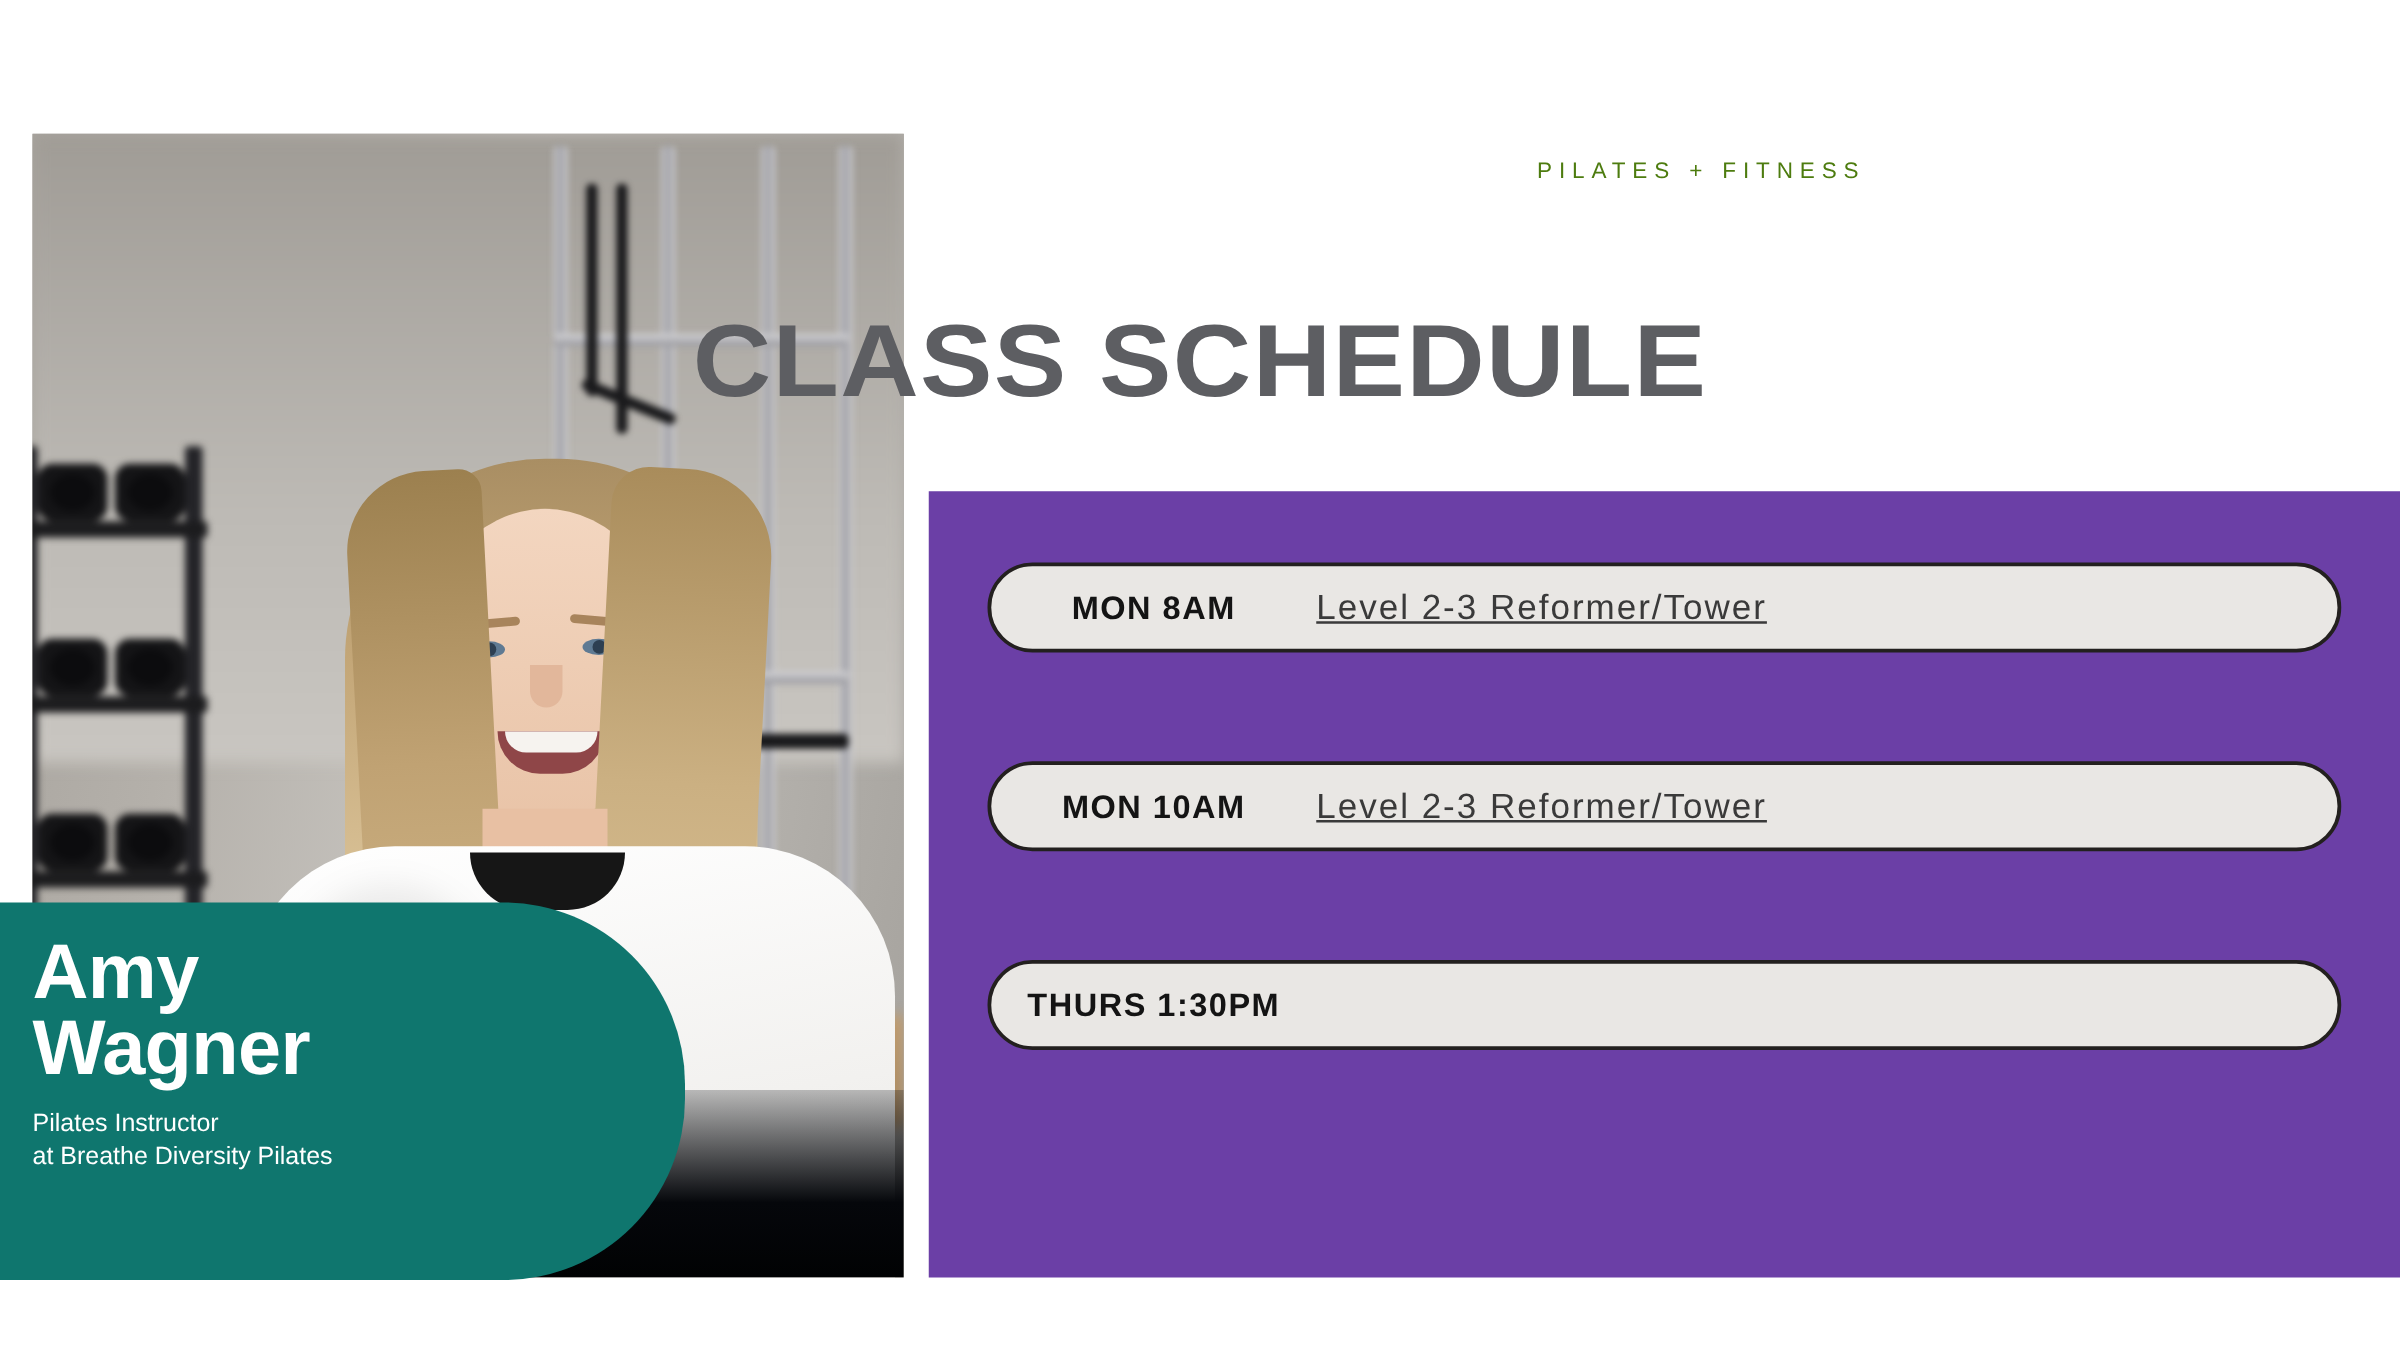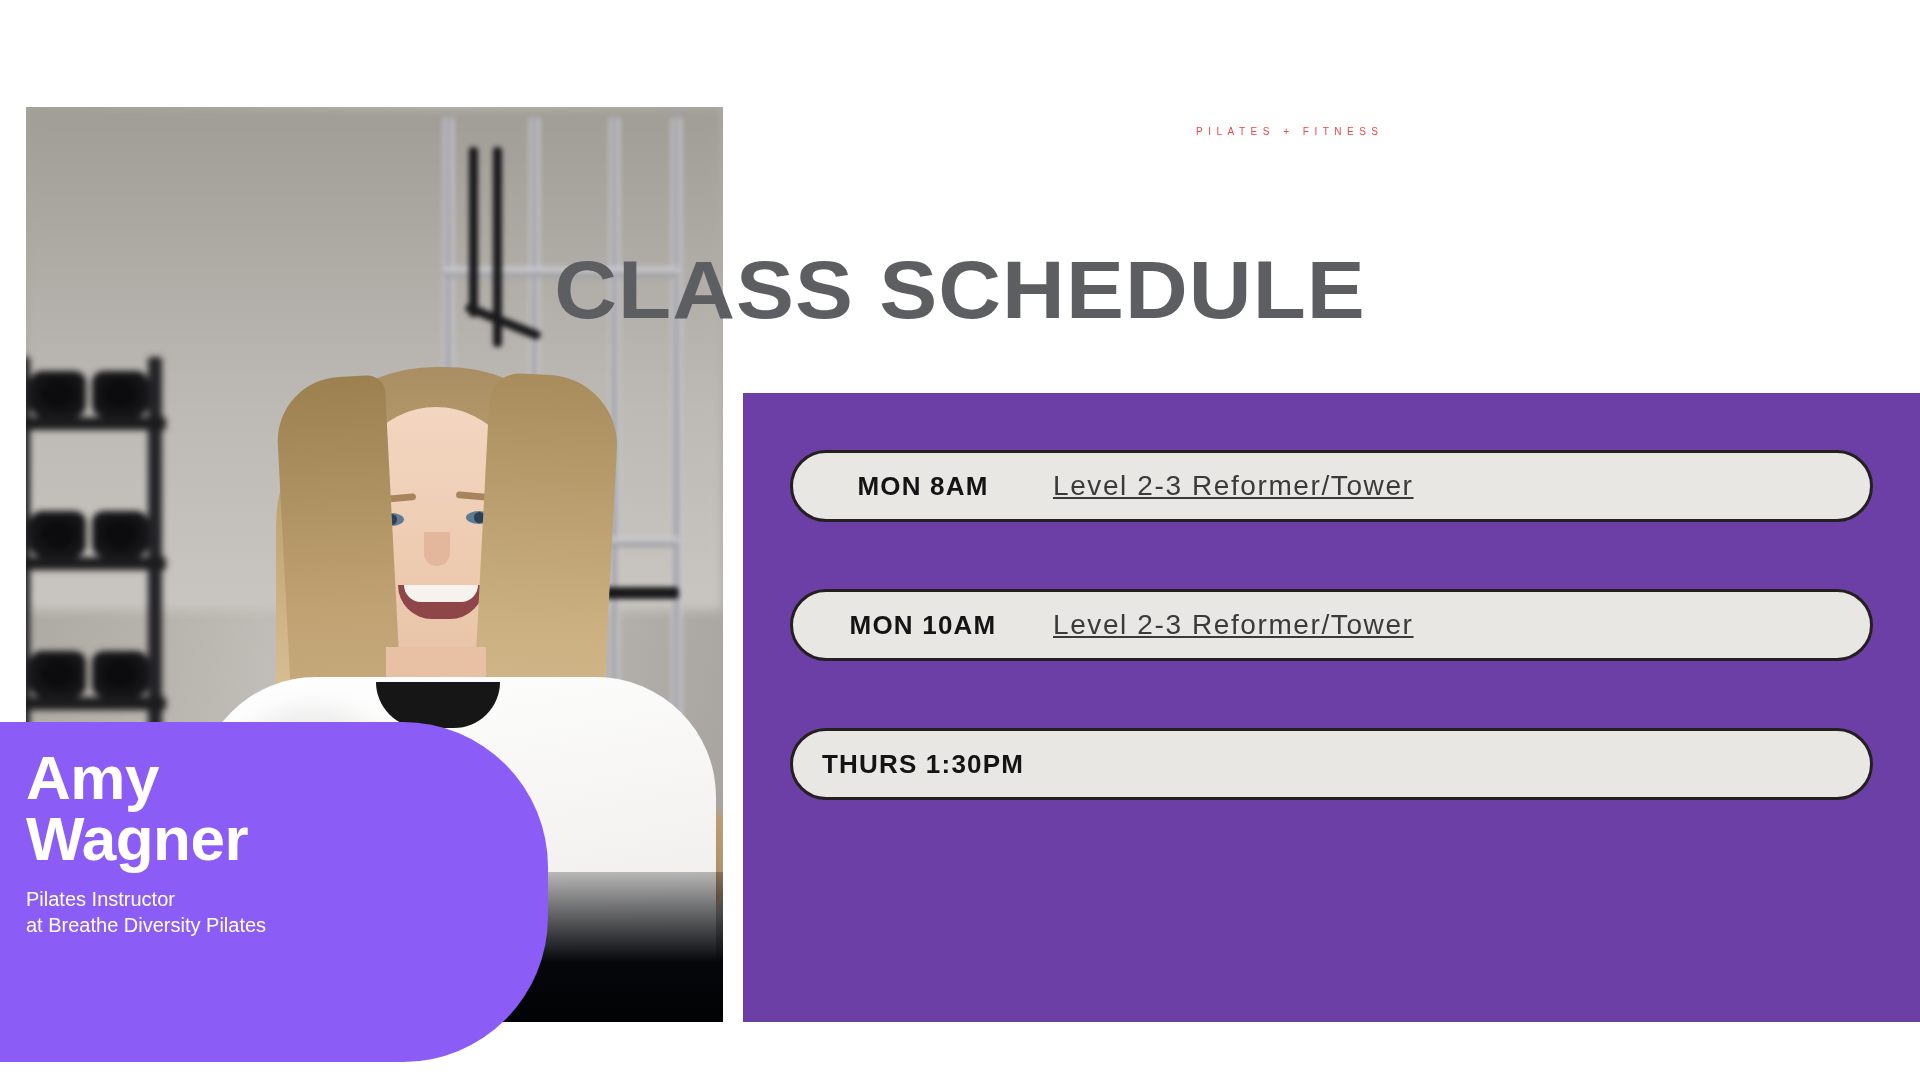--- a/index.html
+++ b/index.html
@@ -68,59 +68,59 @@
   .tee-art{position:absolute;left:132px;top:398px;width:260px;height:150px;transform:rotate(-6deg);}
   .tee-love{position:absolute;left:0;top:0;font-size:60px;font-weight:bold;color:#e0352b;letter-spacing:1px;
     font-family:"Liberation Sans",sans-serif;line-height:1;}
   .tee-o{position:absolute;left:46px;top:2px;width:54px;height:54px;border-radius:50%;border:5px solid #e0352b;overflow:hidden;background:#fff;}
   .tee-o-i{position:absolute;inset:3px;border-radius:50%;background:linear-gradient(135deg,#2aa3c4 0 48%,#6f3fa8 48% 100%);}
   .tee-o-f{position:absolute;left:14px;top:16px;width:22px;height:7px;border-radius:4px;background:#fff;transform:rotate(14deg);}
   .tee-pilates{position:absolute;left:-14px;top:56px;font-size:56px;font-weight:bold;color:#13161a;letter-spacing:0px;line-height:1;}
 
   
   .namecard{
-    position:absolute;left:0;top:722px;width:548px;height:340px;
-    background:#8b5cf6;border-radius:0 145px 145px 0;
+    position:absolute;left:0;top:722px;width:548px;height:302px;
+    background:#0f766e;border-radius:0 145px 145px 0;
     padding:26px 0 0 26px;box-sizing:border-box;
   }
   .nc-name{
     color:#ffffff;font-size:62px;font-weight:bold;line-height:.98;
     letter-spacing:-0.5px;white-space:pre-line;
   }
   .nc-role{color:#ffffff;font-size:20px;font-weight:400;line-height:1.3;margin-top:16px;white-space:pre-line;}
 
   
   .logo{position:absolute;left:1196px;top:120px;width:330px;height:72px;}
   .logo-row{display:flex;align-items:center;justify-content:center;height:48px;}
   .logo-word{font-size:31px;color:#6e707c;letter-spacing:3.5px;font-weight:400;}
   .logo-mark{width:46px;height:46px;border-radius:50%;margin:0 9px;position:relative;overflow:hidden;
     background:linear-gradient(128deg,#3d8c96 0 52%,#7b3f98 52% 100%);}
   .logo-mark .circ-a{position:absolute;right:-2px;top:-4px;width:36px;height:36px;border-radius:50%;background:#3d8c96;}
   .logo-mark .circ-b{position:absolute;left:1px;bottom:0px;width:34px;height:34px;border-radius:50%;background:#7b3f98;}
   .logo-mark .fig-body{position:absolute;left:11px;top:18px;width:27px;height:6px;border-radius:4px;background:#fff;transform:rotate(10deg);}
   .logo-mark .fig-head{position:absolute;left:10px;top:12px;width:7px;height:7px;border-radius:50%;background:#fff;}
   .logo-mark .fig-arm{position:absolute;left:13px;top:20px;width:6px;height:14px;border-radius:3px;background:#fff;transform:rotate(-8deg);}
   .logo-mark .fig-leg{position:absolute;left:28px;top:19px;width:14px;height:5px;border-radius:3px;background:#fff;transform:rotate(22deg);}
-  .logo-sub{font-size:10px;color:#ef4444;letter-spacing:5.5px;margin-top:6px;}
+  .logo-sub{text-align:center;font-size:18px;color:#4d7c0f;letter-spacing:5.5px;margin-top:6px;}
 
   
   .title{
     position:absolute;left:0;right:0;top:243px;text-align:center;
     font-size:82px;font-weight:bold;color:#5d5e62;letter-spacing:1px;
     transform:scaleX(1.06);transform-origin:center;
   }
 
   
   .panel{
     position:absolute;left:743px;top:393px;width:1177px;height:629px;
     background:#6b3fa6;
   }
   .rows{position:absolute;left:47px;top:57px;width:1083px;}
   .row{
-    position:relative;height:72px;margin-bottom:67px;
+    position:relative;height:72px;margin-bottom:87px;
     background:#e9e7e4;border:3px solid #23201f;border-radius:40px;
     display:flex;align-items:center;box-sizing:border-box;
   }
   .row:last-child{margin-bottom:0;}
   .row-time{
     font-size:26px;font-weight:bold;color:#141414;letter-spacing:1.2px;
     width:260px;text-align:center;flex:0 0 auto;
   }
   .row-desc{
     font-size:28px;color:#3a3a3a;letter-spacing:1.6px;font-weight:400;

